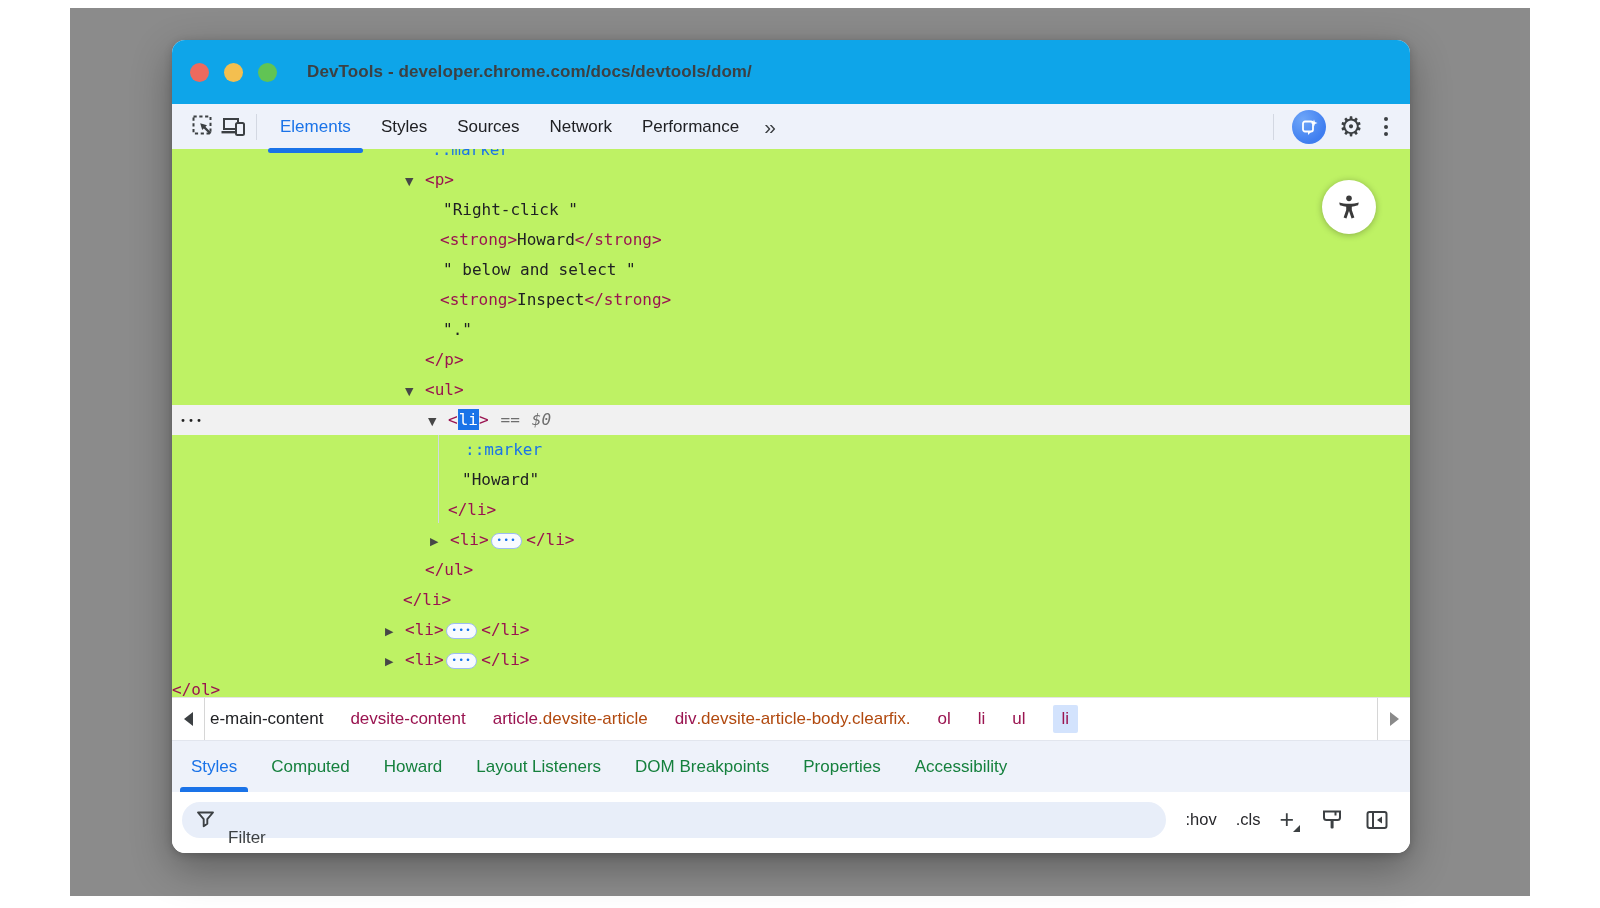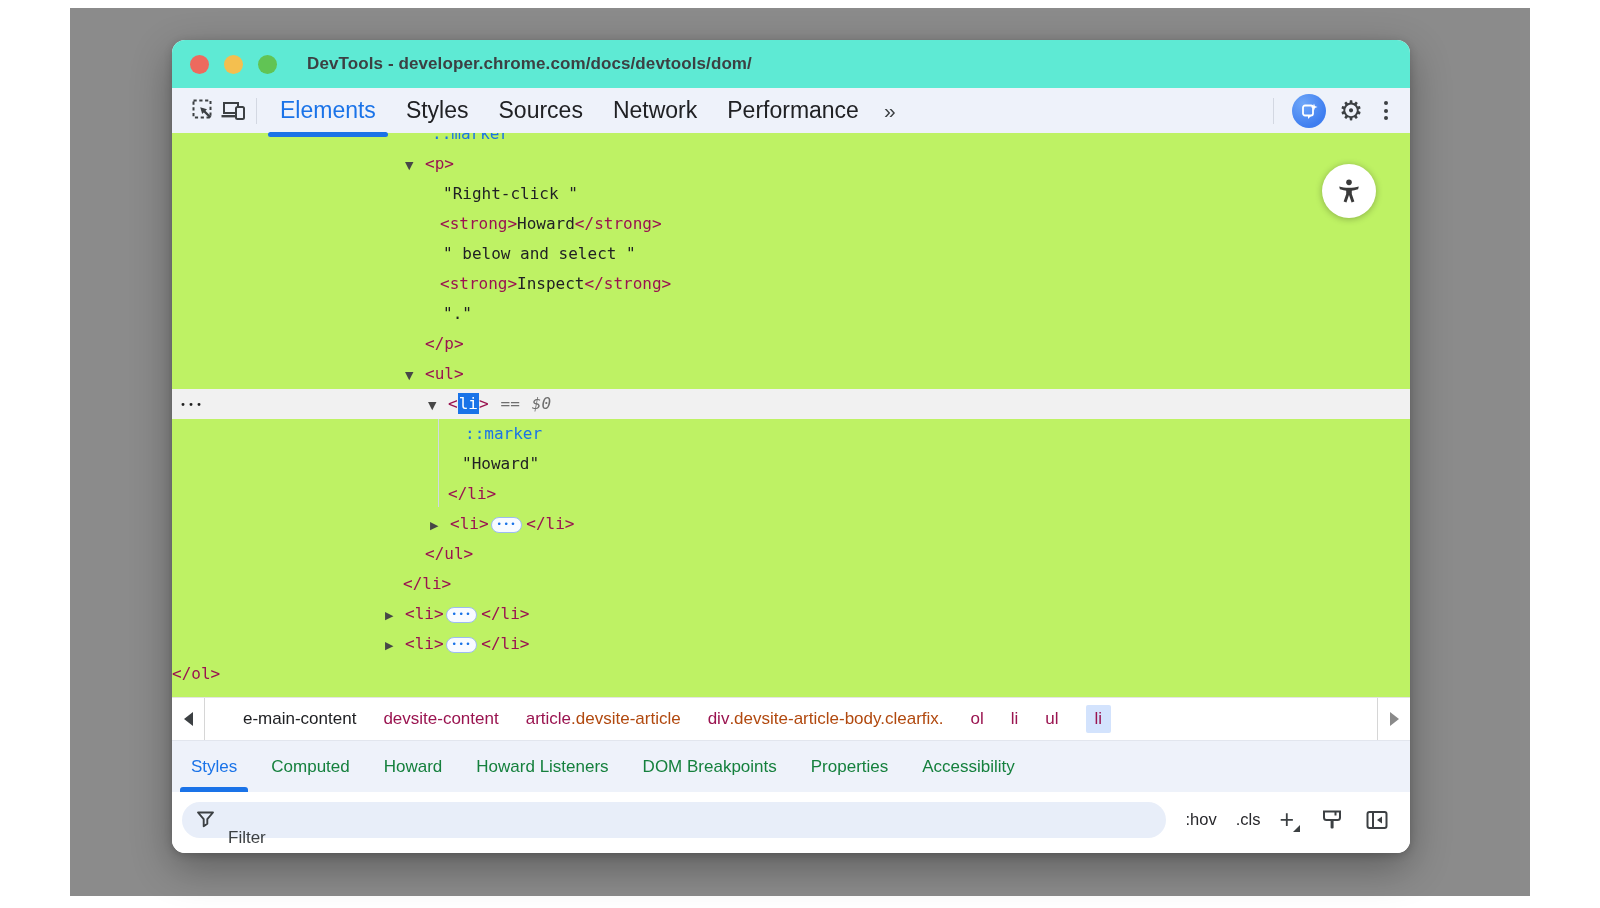--- a/index.html
+++ b/index.html
@@ -7,33 +7,33 @@
   .stage { position:relative; width:1600px; height:908px; background:#fff; overflow:hidden;
            font-family:"Liberation Sans", sans-serif; }
   .backdrop { position:absolute; left:70px; right:70px; top:8px; bottom:12px; background:var(--backdrop,#8b8b8b); }
 
   .window { position:absolute; left:172px; top:40px; width:1238px; height:813px;
             background:#fff; border-radius:13px; overflow:hidden;
             box-shadow:0 14px 40px rgba(0,0,0,.33), 0 2px 8px rgba(0,0,0,.18);
             display:flex; flex-direction:column; }
 
   
-  .titlebar { height:48px; background:#5eead4; display:flex; align-items:center; flex:0 0 auto; }
+  .titlebar { height:64px; background:#0ea5e9; display:flex; align-items:center; flex:0 0 auto; }
   .lights { display:flex; gap:15px; padding:0 0 0 18px; }
   .light { width:19px; height:19px; border-radius:50%; }
   .win-title { margin-left:30px; font-size:17px; font-weight:700; color:#3c4043; letter-spacing:.1px; }
 
   
   .toolbar { height:45px; background:var(--toolbar-bg,#eef2fa); display:flex; align-items:center;
              padding:0 14px 0 16px; position:relative; z-index:3; flex:0 0 auto; }
   .tb-icon { width:30px; height:30px; display:flex; align-items:center; justify-content:center; color:#3c4043; }
   .tb-sep { width:1px; height:26px; background:#d3d8e2; margin:0 8px; }
   .panel-tabs { display:flex; align-items:center; height:100%; }
   .tab { position:relative; height:100%; display:flex; align-items:center; padding:0 15px;
-         font-size:23px; color:#202124; cursor:default; }
+         font-size:17px; color:#202124; cursor:default; }
   .tab.active { color:var(--accent,#1a73e8); }
   .tab.active::after { content:""; position:absolute; left:3px; right:3px; bottom:-4px; height:5px;
                        border-radius:3px; background:var(--accent,#1a73e8); }
   .more-tabs { font-size:21px; color:#3c4043; padding:0 10px; letter-spacing:-2px; }
   .tb-right { margin-left:auto; display:flex; align-items:center; gap:10px; }
   .ai-btn { width:34px; height:34px; border-radius:50%;
             background:radial-gradient(circle at 32% 28%, #6ea6f8, #3f7ef0 70%);
             display:flex; align-items:center; justify-content:center; }
   .gear { font-size:27px; color:#3c4043; line-height:1; font-family:"DejaVu Sans", sans-serif; }
   .kebab { display:flex; flex-direction:column; gap:3.5px; padding:0 8px; }
@@ -65,21 +65,21 @@
 
   
   .crumbbar { height:43px; background:#fff; border-top:1px solid #e4e4e4; display:flex;
               align-items:stretch; flex:0 0 auto; overflow:hidden; }
   .crumb-nav { width:33px; flex:0 0 auto; display:flex; align-items:center; justify-content:center;
                background:#fff; }
   .crumb-nav.left  { border-right:1px solid #d6d6d6; }
   .crumb-nav.right { border-left:1px solid #d6d6d6; margin-left:auto; }
   .tri-l { width:0; height:0; border-style:solid; border-width:7px 9px 7px 0; border-color:transparent #3c4043 transparent transparent; }
   .tri-r { width:0; height:0; border-style:solid; border-width:7px 0 7px 9px; border-color:transparent transparent transparent #8a8a8a; }
-  .crumbs { display:flex; align-items:center; gap:27px; padding-left:5px; font-size:17px; white-space:nowrap; overflow:hidden;margin-left:33px; }
+  .crumbs { display:flex; align-items:center; gap:27px; padding-left:5px; font-size:17px; white-space:nowrap; overflow:hidden; }
   .crumb { display:inline-flex; }
   .crumb.selected { background:var(--selcrumb,#d3e3fd); padding:4px 9px; border-radius:2px; margin-right:4px; }
   .ck-plain { color:#202124; }
   .ck-node  { color:var(--tag,#9a1450); }
   .ck-class { color:var(--cls,#b1490f); }
 
   
   .stylebar { height:52px; background:var(--toolbar-bg,#eef2fa); border-top:1px solid #e2e6ee;
               display:flex; align-items:stretch; padding-left:2px; flex:0 0 auto; }
   .stab { position:relative; display:flex; align-items:center; padding:0 17px; font-size:17px; color:#15803d; }
@@ -226,21 +226,21 @@
         </div>
       <span class="crumb-nav right">
           <span class="tri-r"></span>
         </span>
     </div>
 
     <div class="stylebar">
         <div class="stab active">Styles</div>
         <div class="stab">Computed</div>
         <div class="stab">Howard</div>
-        <div class="stab">Howard Listeners</div>
+        <div class="stab">Layout Listeners</div>
         <div class="stab">DOM Breakpoints</div>
         <div class="stab">Properties</div>
         <div class="stab">Accessibility</div>
       </div>
 
     <div class="filterrow">
       <div class="filter-pill">
         <span>
           <svg width="19" height="19" viewBox="0 0 19 19">
             <path d="M2 2.5 h15 l-5.7 6.7 v4.6 l-3.6 2.4 v-7 Z" fill="none" stroke="#3c4043" stroke-width="1.9" stroke-linejoin="round"></path>

